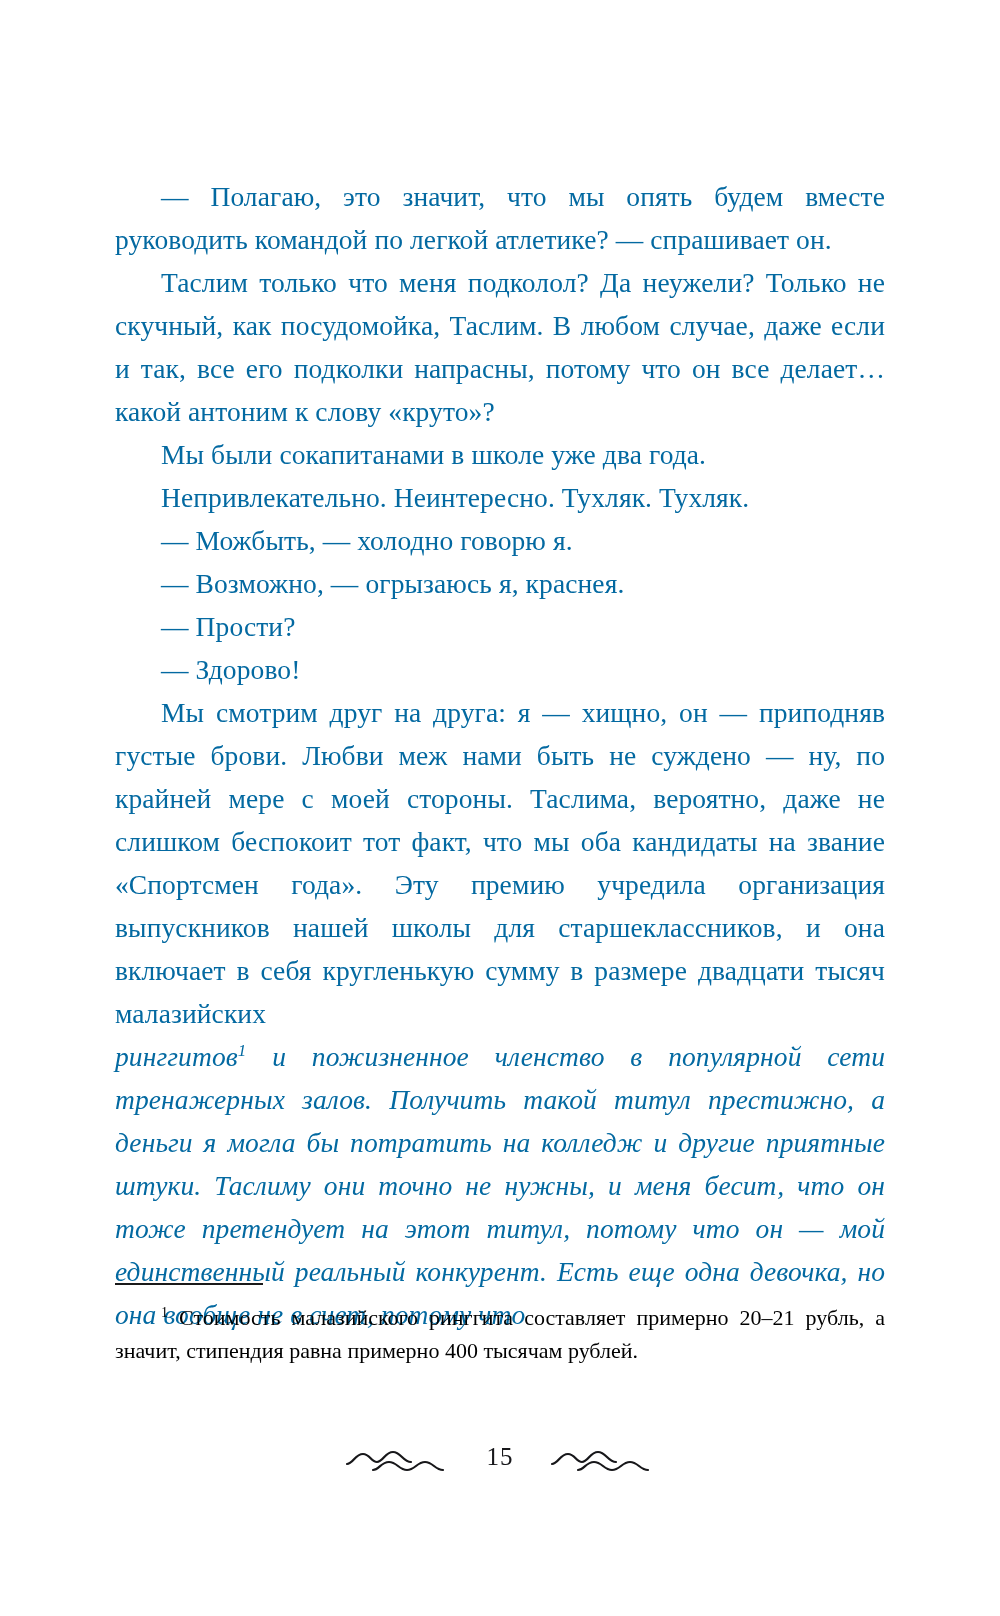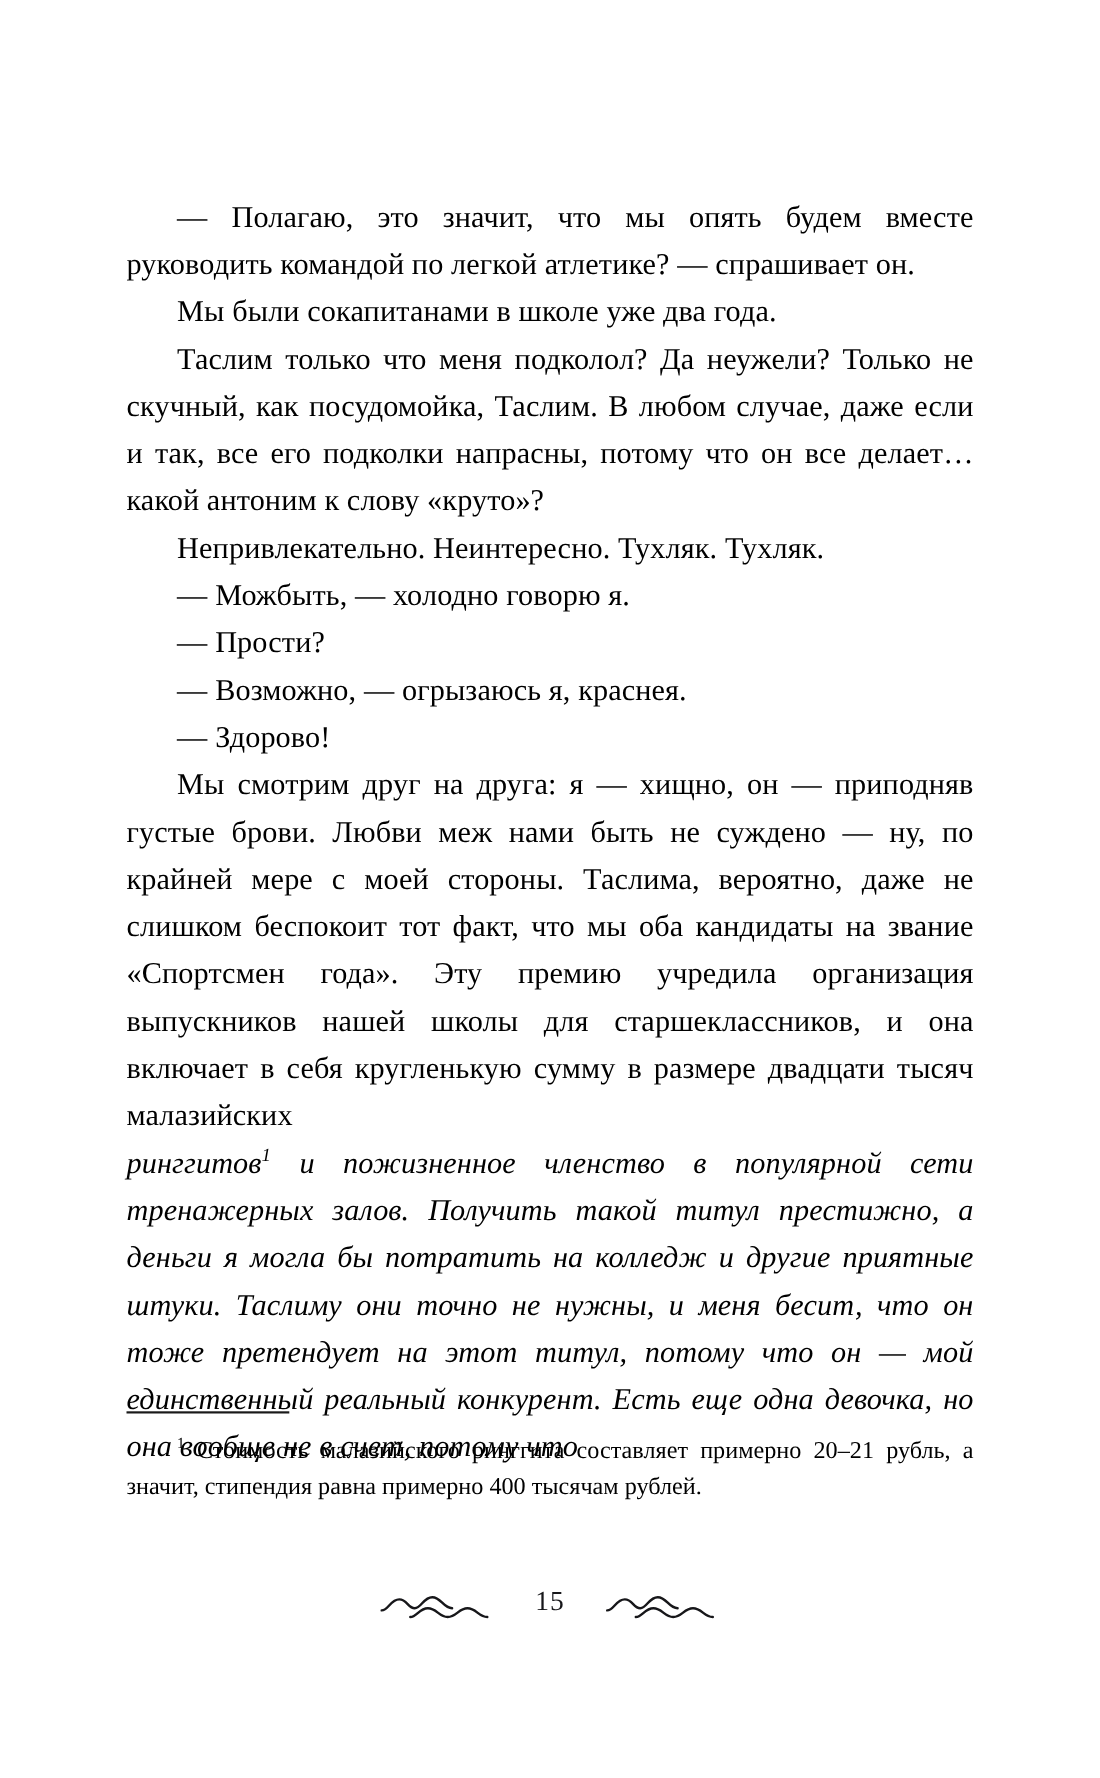--- a/index.html
+++ b/index.html
@@ -21,21 +21,21 @@
     width: 1000px;
     height: 1616px;
     box-sizing: border-box;
     padding: 175px 115px 0 115px;
   }
   .body-text {
     font-size: 27.5px;
     line-height: 43px;
     text-align: justify;
     letter-spacing: 0.1px;
-    color: #000000;
+    color: #0369a1;
   }
   .body-text p {
     margin: 0;
     text-indent: 46px;
   }
   .body-text p.no-indent {
     text-indent: 0;
     font-style: italic;
   }
   sup.fn-ref {
@@ -89,26 +89,26 @@
     display: block;
   }
 </style>
 </head>
 <body>
 
 <div class="page">
 
   <div class="body-text">
     <p>— Полагаю, это значит, что мы опять будем вместе руководить командой по легкой атлетике? — спрашивает он.</p>
+    <p>Таслим только что меня подколол? Да неужели? Только не скучный, как посудомойка, Таслим. В любом случае, даже если и так, все его подколки напрасны, потому что он все делает… какой антоним к слову «круто»?</p>
     <p>Мы были сокапитанами в школе уже два года.</p>
-    <p>Таслим только что меня подколол? Да неужели? Только не скучный, как посудомойка, Таслим. В любом случае, даже если и так, все его подколки напрасны, потому что он все делает… какой антоним к слову «круто»?</p>
     <p>Непривлекательно. Неинтересно. Тухляк. Тухляк.</p>
     <p>— Можбыть, — холодно говорю я.</p>
+    <p>— Возможно, — огрызаюсь я, краснея.</p>
     <p>— Прости?</p>
-    <p>— Возможно, — огрызаюсь я, краснея.</p>
     <p>— Здорово!</p>
     <p>Мы смотрим друг на друга: я — хищно, он — приподняв густые брови. Любви меж нами быть не суждено — ну, по крайней мере с моей стороны. Таслима, вероятно, даже не слишком беспокоит тот факт, что мы оба кандидаты на звание «Спортсмен года». Эту премию учредила организация выпускников нашей школы для старшеклассников, и она включает в себя кругленькую сумму в размере двадцати тысяч малазийских</p>
     <p class="no-indent"><span>ринггитов</span><sup class="fn-ref">1</sup><span> и пожизненное членство в популярной сети тренажерных залов. Получить такой титул престижно, а деньги я могла бы потратить на колледж и другие приятные штуки. Таслиму они точно не нужны, и меня бесит, что он тоже претендует на этот титул, потому что он — мой единственный реальный конкурент. Есть еще одна девочка, но она вообще не в счет, потому что</span></p>
   </div>
 
 </div>
 
 <div class="footnote-area">
   <div class="footnote-rule"></div>
   <div class="footnote-text">

